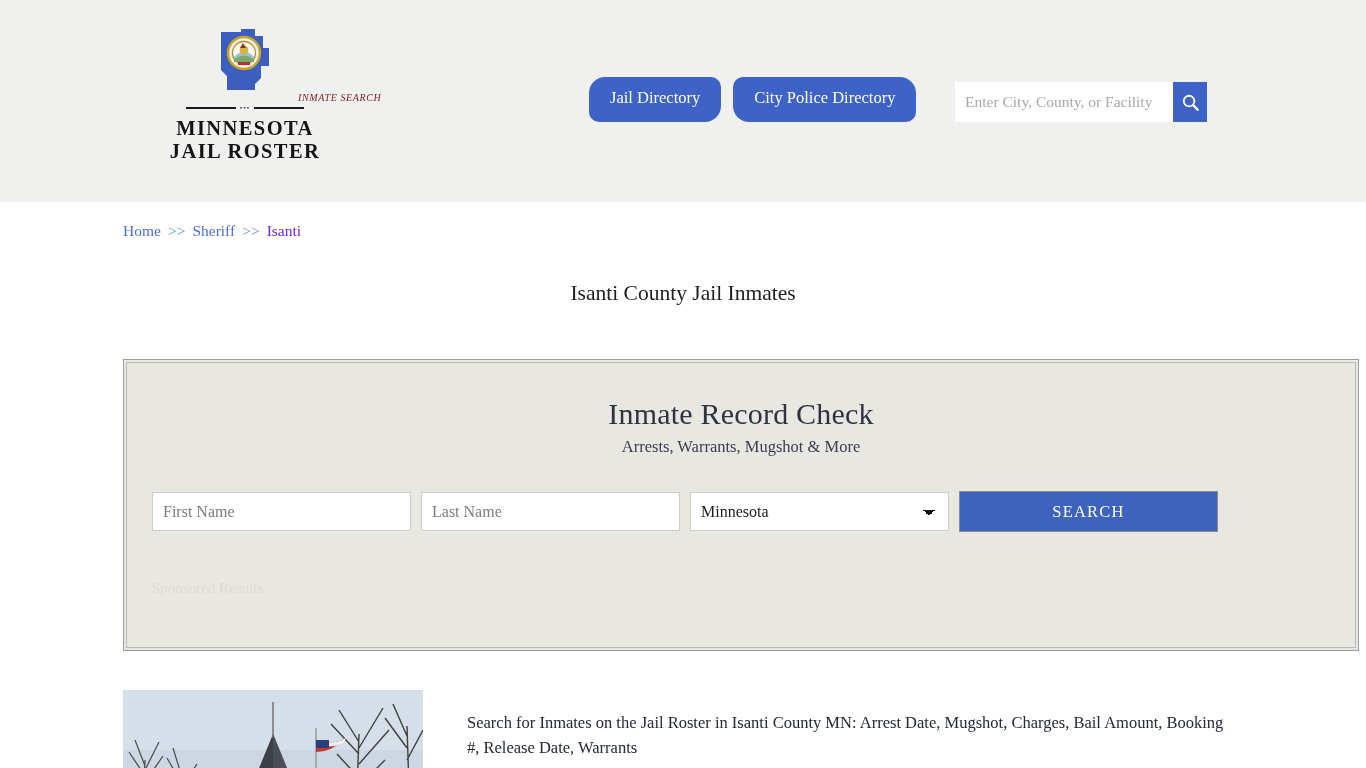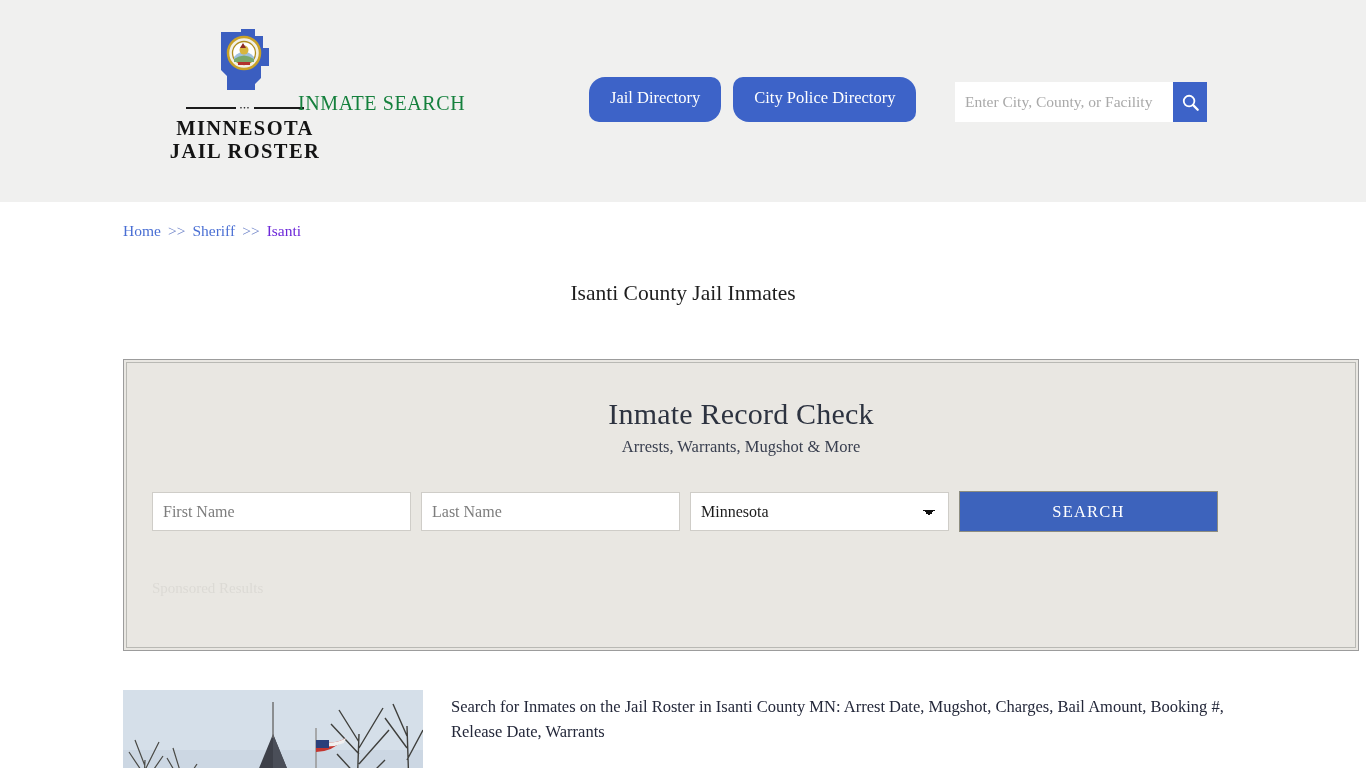--- a/index.html
+++ b/index.html
@@ -44,23 +44,24 @@
     font-size:20.5px;
     line-height:23px;
     letter-spacing:1.4px;
     color:#141414;
     text-align:center;
     white-space:nowrap;
   }
 
   .tagline {
     position:absolute; left:175px; top:92px;
-    font-size:20px; letter-spacing:0.6px;
-    color:#15803d;
+    font-size:10px; letter-spacing:0.6px;
+    color:#7f1d1d;
     white-space:nowrap;
+    font-style:italic;
   }
 
   
   .navwrap {
     position:absolute; left:466px; top:77px;
     display:flex; align-items:flex-start;
   }
   .navbtn {
     background:#3d63c8;
     color:#ffffff;
@@ -205,21 +206,21 @@
   .thumb {
     width:300px; height:78px;
     overflow:hidden;
     flex:0 0 300px;
     position:relative;
     background:#c9d4e0;
   }
   .thumb svg { display:block; width:300px; height:160px; }
   .copy { flex:1; padding-top:5px; }
   .copy p {
-    margin:0;
+    margin:16px;
     font-size:16.5px;
     line-height:24.5px;
     color:#24283a;
   }
   .copy p.second { margin-top:22px; }
 </style>
 </head>
 <body>
 
 <div class="header">

